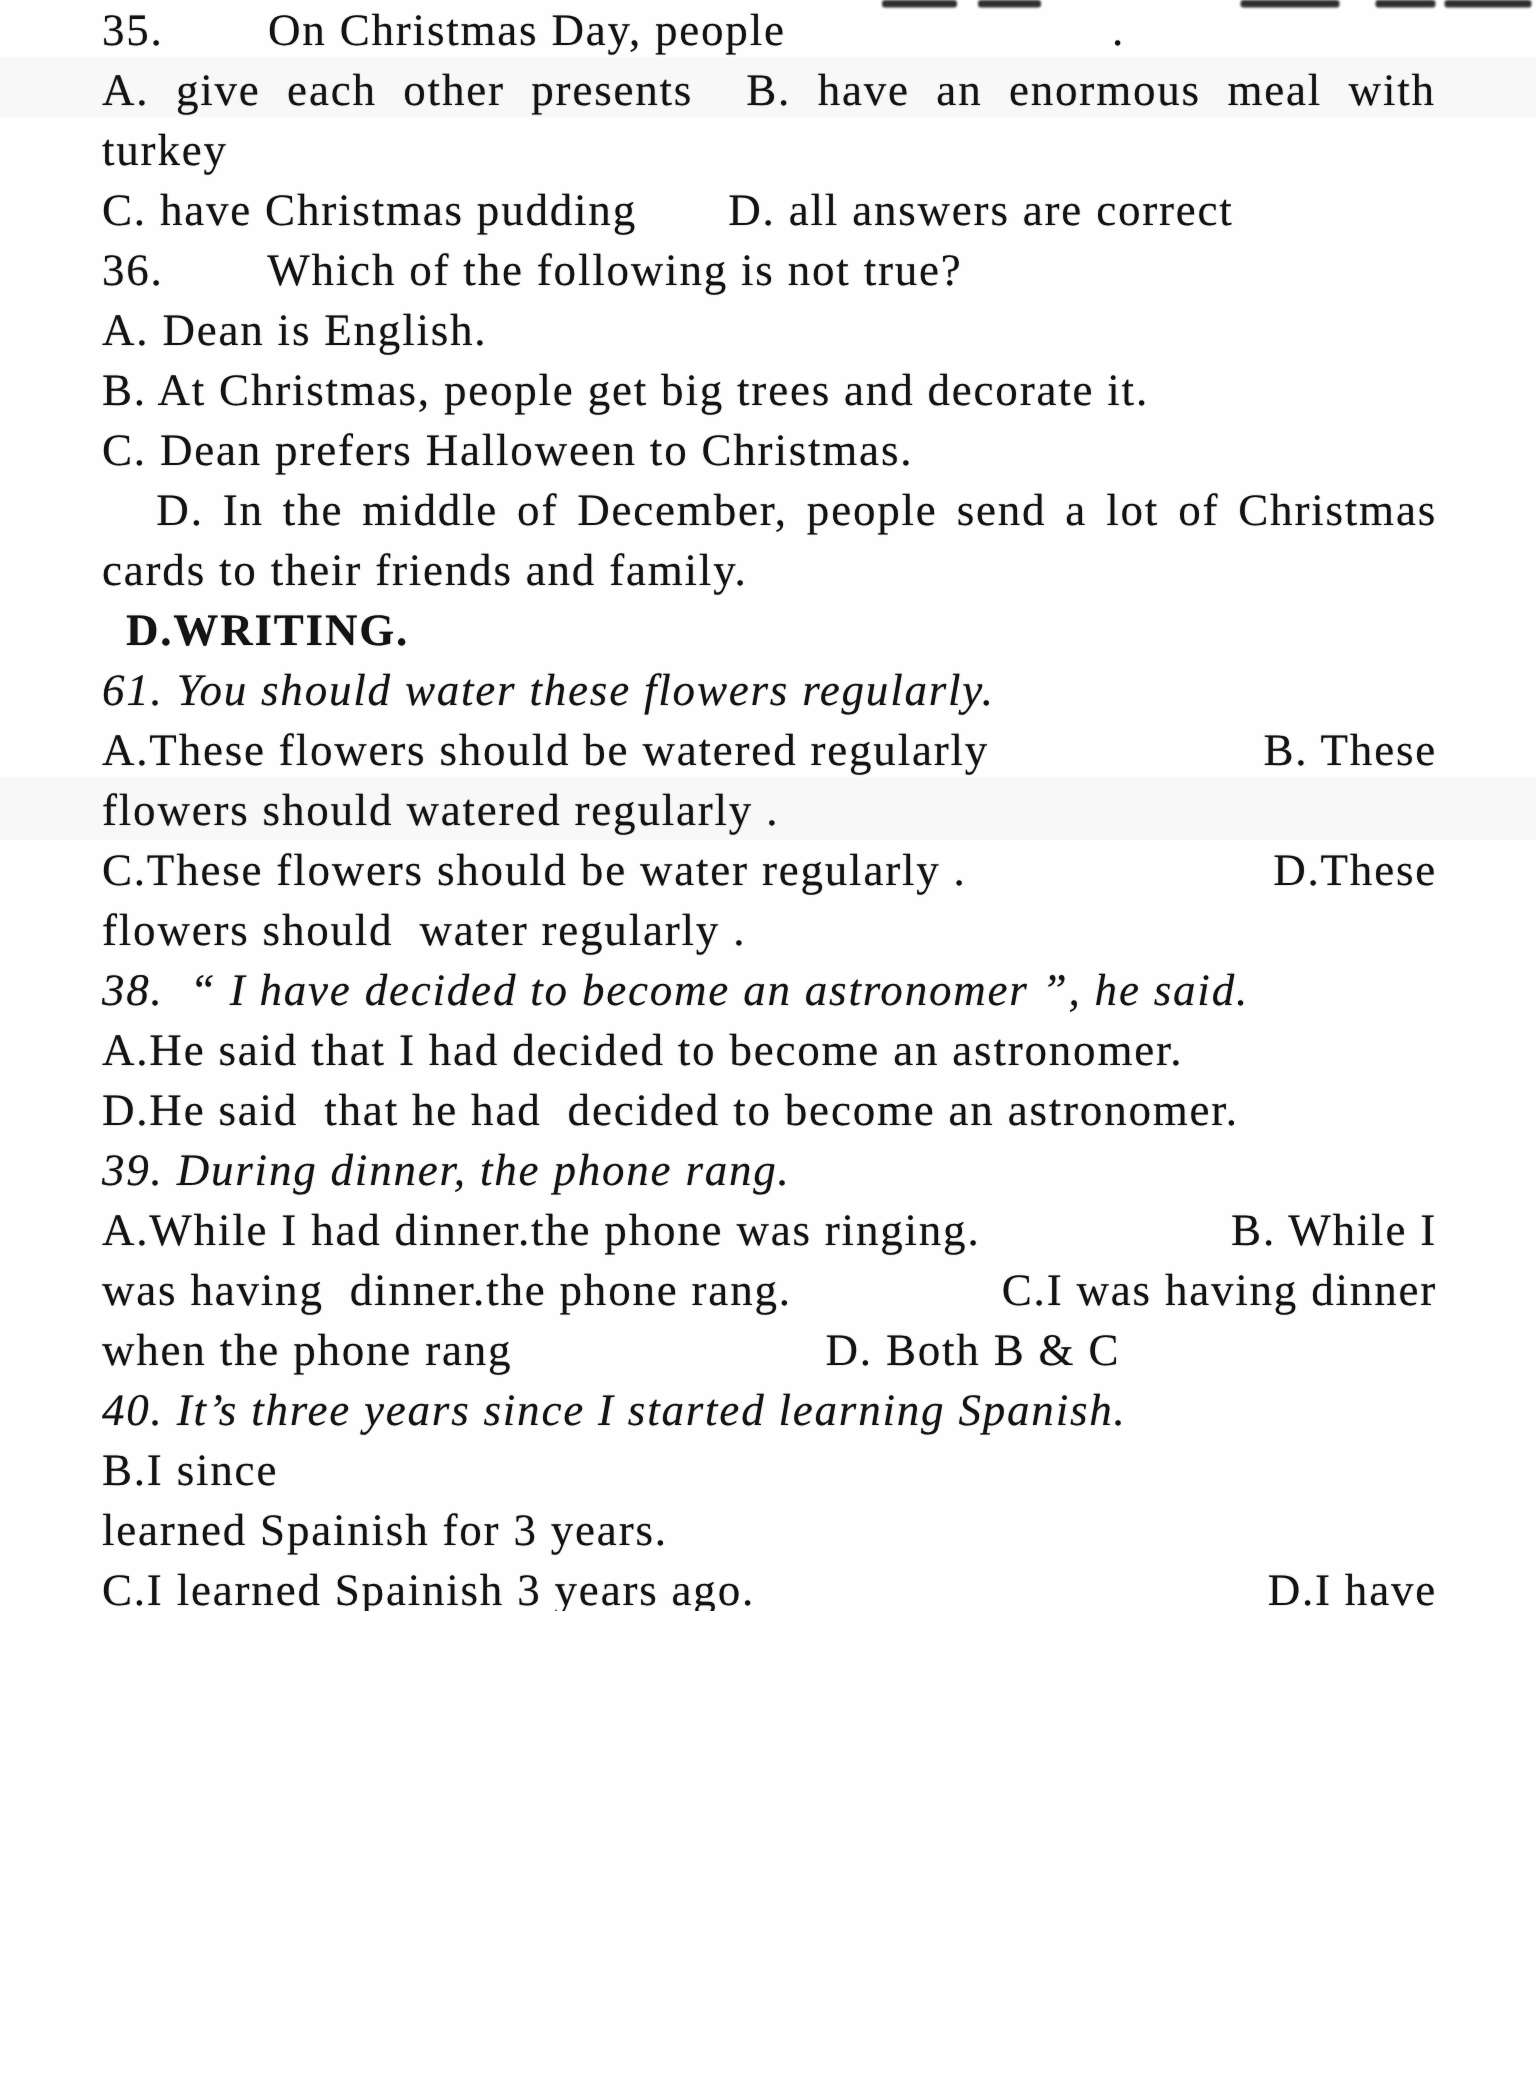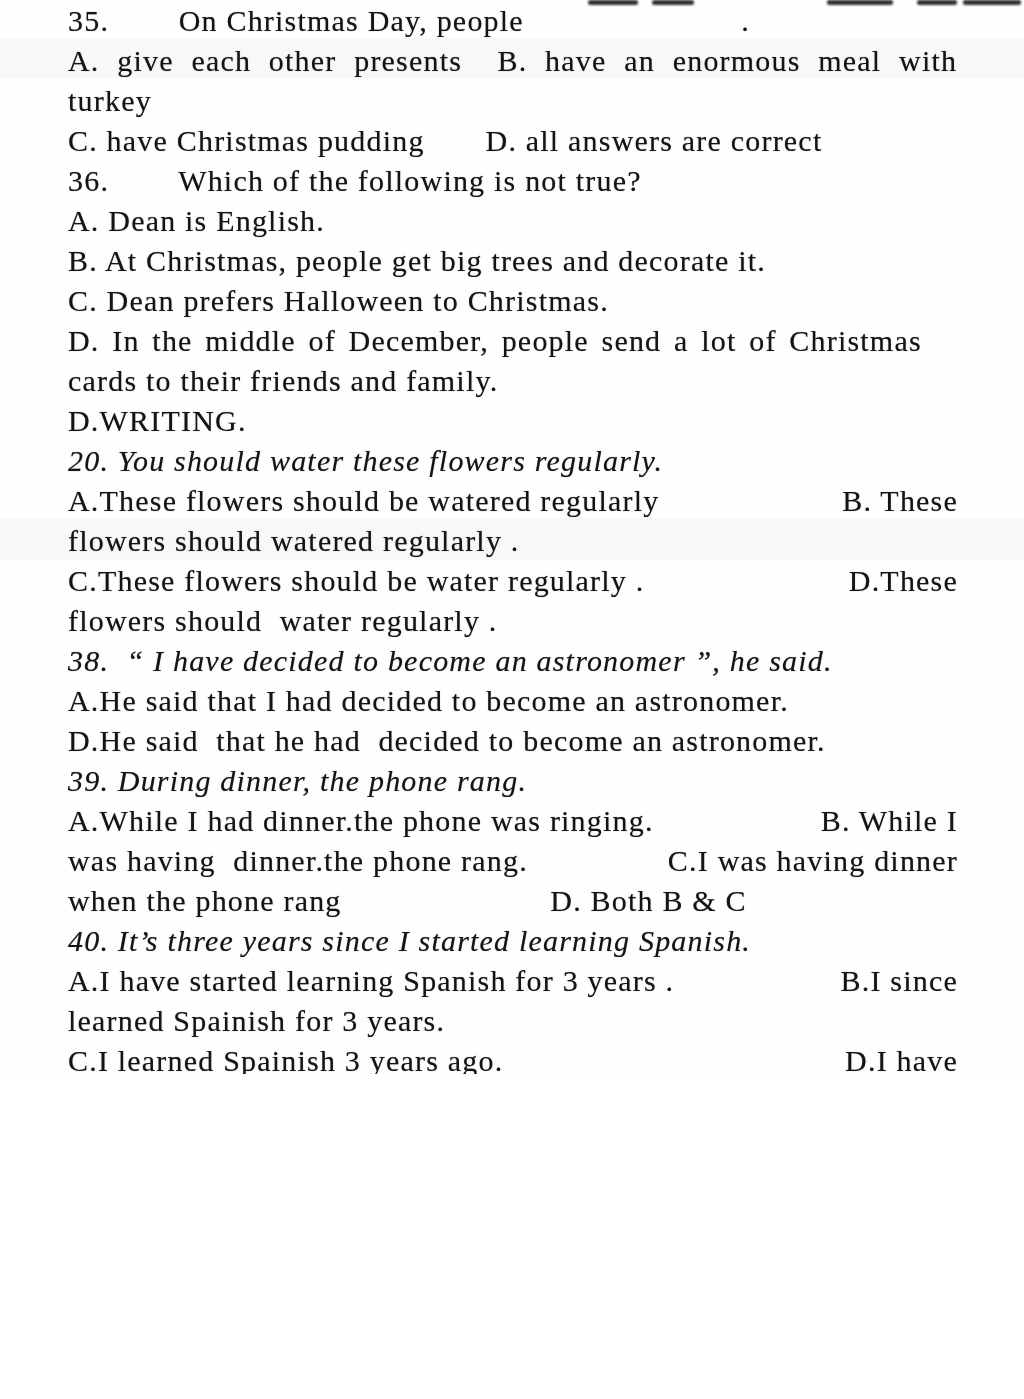--- a/index.html
+++ b/index.html
@@ -30,24 +30,24 @@
     text-shadow:0 0 1px rgba(40,40,40,0.55);
   }
   .line{
     height:40px;line-height:40px;
     font-size:30px;
     letter-spacing:1.2px;
     white-space:pre;
     overflow:visible;
   }
   .between{display:flex;justify-content:space-between;}
-  .bold{font-weight:400;}
+  .bold{font-weight:700;margin-left:16px;}
   .italic{font-style:italic;}
   .spread1{word-spacing:9px;}
-  .spread2{word-spacing:4px;}
+  .spread2{word-spacing:4px;text-align:right;}
   .end{
     text-align:center;
     font-weight:700;
     font-style:italic;
   }
 </style>
 </head>
 <body>
 
 <div class="page">
@@ -66,32 +66,32 @@
       <div class="line spread1">A. give each other presents  B. have an enormous meal with</div>
       <div class="line">turkey</div>
       <div class="line">C. have Christmas pudding       D. all answers are correct</div>
       <div class="line">36.        Which of the following is not true?</div>
       <div class="line">A. Dean is English.</div>
       <div class="line">B. At Christmas, people get big trees and decorate it.</div>
       <div class="line">C. Dean prefers Halloween to Christmas.</div>
       <div class="line spread2">D. In the middle of December, people send a lot of Christmas</div>
       <div class="line">cards to their friends and family.</div>
       <div class="line bold">D.WRITING.</div>
-      <div class="line italic">20. You should water these flowers regularly.</div>
+      <div class="line italic">61. You should water these flowers regularly.</div>
       <div class="line between"><span>A.These flowers should be watered regularly</span><span>B. These</span></div>
       <div class="line">flowers should watered regularly .</div>
       <div class="line between"><span>C.These flowers should be water regularly .</span><span>D.These</span></div>
       <div class="line">flowers should  water regularly .</div>
       <div class="line italic">38.  “ I have decided to become an astronomer ”, he said.</div>
       <div class="line">A.He said that I had decided to become an astronomer.</div>
       <div class="line">D.He said  that he had  decided to become an astronomer.</div>
       <div class="line italic">39. During dinner, the phone rang.</div>
       <div class="line between"><span>A.While I had dinner.the phone was ringing.</span><span>B. While I</span></div>
       <div class="line between"><span>was having  dinner.the phone rang.</span><span>C.I was having dinner</span></div>
       <div class="line">when the phone rang                        D. Both B &amp; C</div>
       <div class="line italic">40. It’s three years since I started learning Spanish.</div>
-      <div class="line between"><span>A.I have started learning Spanish for 3 years .</span><span>B.I since</span></div>
+      <div class="line between"><span>B.I since</span></div>
       <div class="line">learned Spainish for 3 years.</div>
       <div class="line between"><span>C.I learned Spainish 3 years ago.</span><span>D.I have</span></div>
       <div class="line">learned Spainish since 3 years</div>
       <div class="line end">The end</div>
     </div>
 </div>
 
 </body></html>

